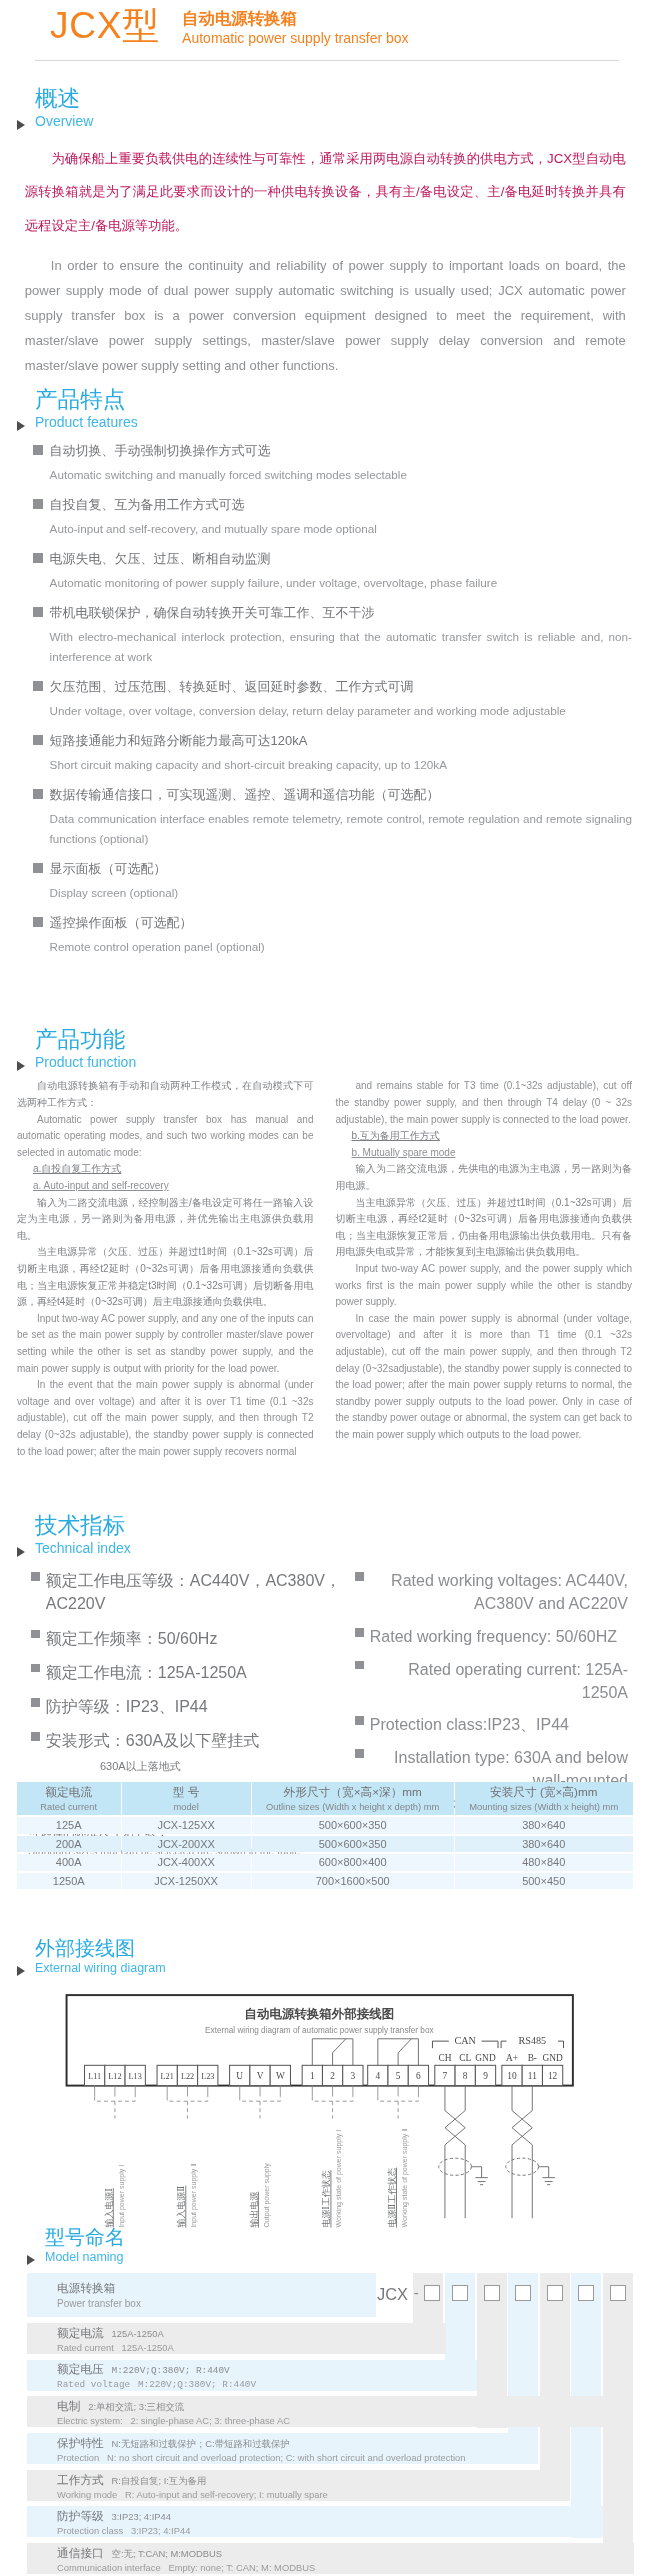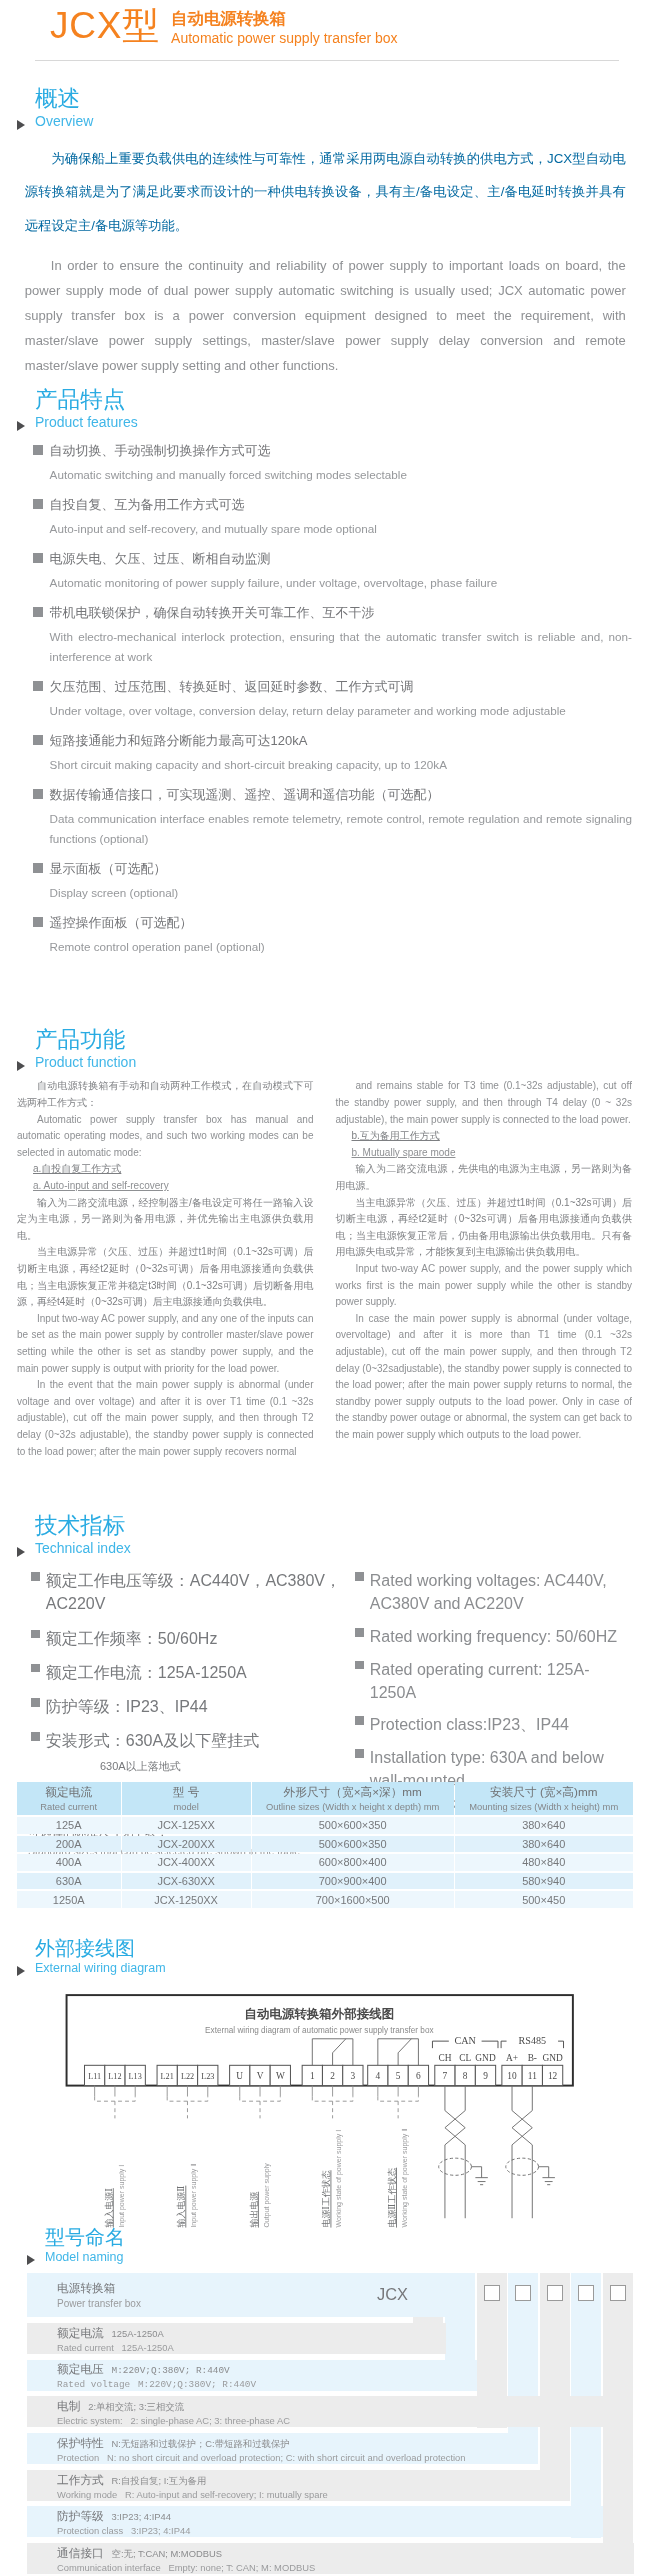--- a/index.html
+++ b/index.html
@@ -1,36 +1,36 @@
 <!DOCTYPE html>
 <html style="font-size:12.5px"><head>
 <meta charset="utf-8">
 <style>
   html,body{margin:0;padding:0;background:#ffffff;}
   .page{position:relative;width:648px;height:2576px;background:#ffffff;overflow:hidden;
         font-family:"Liberation Sans","DejaVu Sans",sans-serif;}
   
   .hdr{position:absolute;top:4.7px;left:50px;display:flex;align-items:center;}
   .hdr-model{font-size:37px;line-height:1.15;color:#F5821F;letter-spacing:0.8px;}
-  .hdr-titles{margin-left:11px;margin-top:4.7px;}
+  .hdr-titles{margin-left:22px;margin-top:4.7px;}
   .hdr-zh{font-size:16.4px;font-weight:bold;color:#F5821F;line-height:1.2;}
   .hdr-en{font-size:14px;color:#F5821F;line-height:1.25;margin-top:0.8px;}
   .hdr-rule{position:absolute;top:60px;left:35px;width:584px;height:0.8px;background:#d8d8d8;}
   
   .sec{position:absolute;}
   .sec-head{display:flex;align-items:flex-end;}
   .tri{width:0;height:0;border-left:8.6px solid #4d4d4f;border-top:5.5px solid transparent;
        border-bottom:5.5px solid transparent;margin-top:7px;flex:none;}
   .sh-text{margin-left:10px;}
   .sh-zh{font-size:22.6px;color:#29ABE2;line-height:1.12;}
   .sh-en{font-size:14px;color:#3fb6e8;line-height:1.2;margin-top:1.6px;}
   .sh-zh.small{font-size:20px;}
   .sh-en.small{font-size:12.5px;}
   
-  .ov-zh{margin:12.5px 6.2px 0 7.8px;font-size:13.3px;line-height:2.5;color:#0369a1;
+  .ov-zh{margin:12.5px 6.2px 0 7.8px;font-size:13.3px;line-height:2.5;color:#be185d;
          text-align:justify;text-indent:2em;}
   .ov-en{margin:11px 6.2px 0 7.8px;font-size:13px;line-height:1.93;color:#8e9093;
          text-align:justify;text-indent:2em;}
   
   .feat{margin-left:15.6px;margin-top:3.1px;}
   .feat-zh{display:flex;align-items:flex-start;font-size:13px;color:#737477;
            line-height:1.5;margin-top:10px;}
   .sq{width:10px;height:10px;background:#8f9194;flex:none;margin:3.9px 7px 0 0;}
   .feat-en{margin-left:17px;margin-top:4.7px;font-size:11.7px;line-height:1.7;
            color:#96989b;text-align:justify;}
@@ -42,21 +42,21 @@
   .col p.fe{color:#8e9093;text-indent:2em;}
   .col p.sub{text-indent:1.6em;text-align:left;text-decoration:underline;}
   
   .tech-cols{display:flex;margin-top:12.5px;}
   .tech-col.l{width:324px;margin-left:14px;}
   .tech-col.r{width:273px;}
   .tl-item{display:flex;align-items:flex-start;font-size:16px;color:#77797c;
            line-height:1.45;margin-bottom:11px;}
   .sq2{width:8.6px;height:8.6px;background:#8f9194;flex:none;margin:3.1px 6.2px 0 0;}
   .tl-extra{font-size:11px;color:#77797c;margin:-4.7px 0 0 69px;line-height:1.4;}
-  .tech-col.r .tl-item{color:#8b8d90;margin-bottom:9.4px;}
+  .tech-col.r .tl-item{color:#8b8d90;margin-bottom:9.4px;text-align:right;}
   .tech-col.r .tl-extra{margin-left:92px;color:#8b8d90;}
   .note-zh{margin:12.5px 0 0 11px;font-size:11.7px;color:#77787a;}
   .note-en{margin:4.7px 0 0 11px;font-size:10.5px;color:#9a9b9d;}
   
   table.szt{width:100%;border-collapse:separate;border-spacing:1.6px 2.3px;table-layout:fixed;}
   table.szt th{background:#c3e6f7;font-weight:normal;padding:3.1px 1.6px;}
   table.szt .th-zh{font-size:11.7px;color:#6f7173;}
   table.szt .th-en{font-size:9.4px;color:#85878a;margin-top:0.8px;}
   table.szt td{text-align:center;font-size:11px;color:#76787b;padding:2.3px 1.6px;}
   table.szt tr.odd td{background:#edf7fd;}
@@ -69,21 +69,21 @@
   .wlabel-en{fill:#9a9b9d;}
   
   .stair{position:relative;margin-top:7.8px;width:607px;height:301px;}
   .mrow{position:absolute;left:0;box-sizing:border-box;padding:3.1px 0 0 30px;}
   .mrow .l1{font-size:11.7px;color:#76777a;line-height:1.25;}
   .mrow .l1 .desc{font-size:9.4px;color:#8b8c8e;margin-left:7.8px;}
   .mrow .l2{font-size:9.4px;color:#9a9b9d;margin-top:1.6px;line-height:1.2;}
   .mrow .l2 .desc{margin-left:7.8px;}
   .bg-b{background:#E7F4FC;}
   .bg-g{background:#ECECEC;}
-  .r1{top:0;height:44px;width:448px;padding-top:7.8px;}
+  .r1{top:0;height:44px;width:349px;padding-top:7.8px;}
   .r1 .l1{font-size:11.7px;}
   .r1 .l2{font-size:10px;margin-top:2.3px;}
   .r2{top:50px;height:31px;width:419px;}
   .r3{top:87px;height:31px;width:450px;font-family:Liberation Mono, monospace;}
   .r4{top:123px;height:31px;width:578px;}
   .r5{top:160px;height:31px;width:511px;}
   .r6{top:197px;height:31px;width:543px;}
   .r7{top:233px;height:31px;width:576px;}
   .r8{top:270px;height:31px;width:607px;}
   .jcx{position:absolute;top:12.5px;left:350px;font-size:16.4px;color:#77787b;}
@@ -312,26 +312,20 @@
             <td>JCX-200XX</td>
             <td>500×600×350</td>
             <td>380×640</td>
       </tr>
       <tr class="odd">
         <td>400A</td>
             <td>JCX-400XX</td>
             <td>600×800×400</td>
             <td>480×840</td>
       </tr>
-      <tr class="even">
-        <td>630A</td>
-            <td>JCX-630XX</td>
-            <td>700×900×400</td>
-            <td>580×940</td>
-      </tr>
       <tr class="odd">
         <td>1250A</td>
             <td>JCX-1250XX</td>
             <td>700×1600×500</td>
             <td>500×450</td>
       </tr>
     </tbody>
       </table>
   </div>
 

